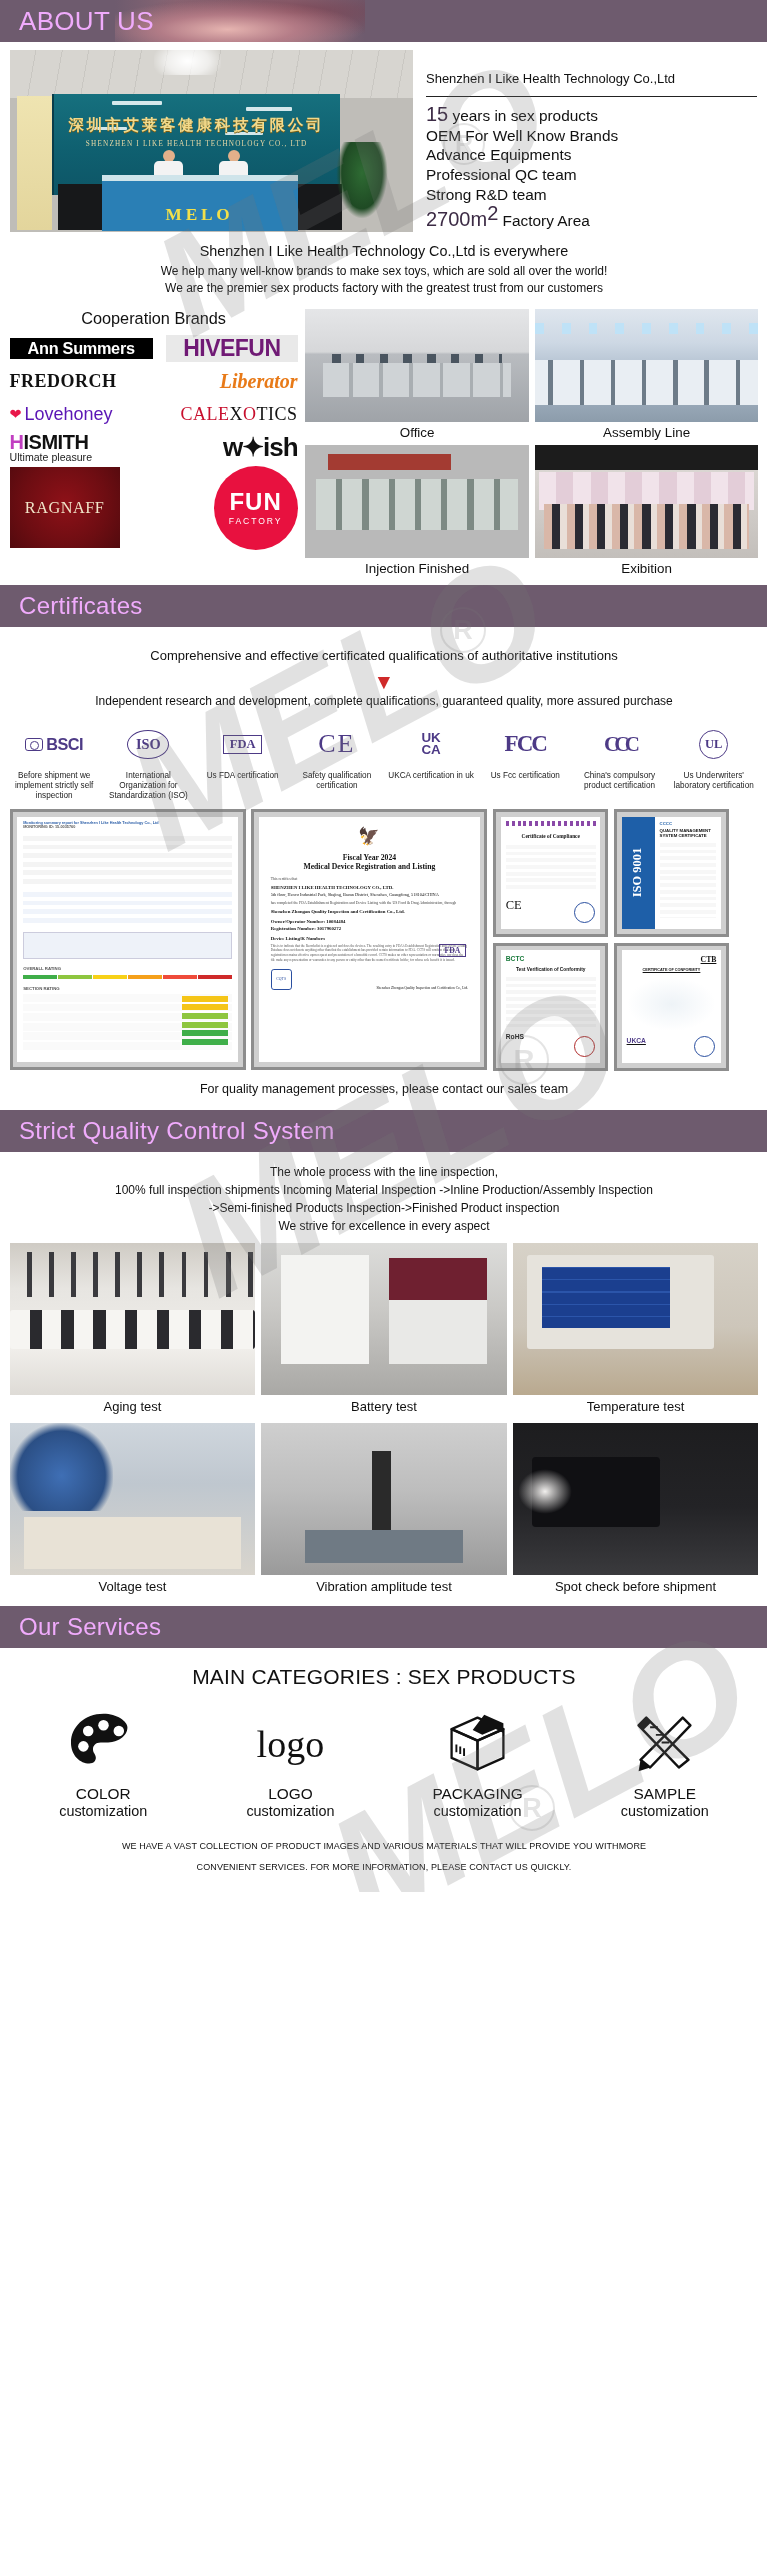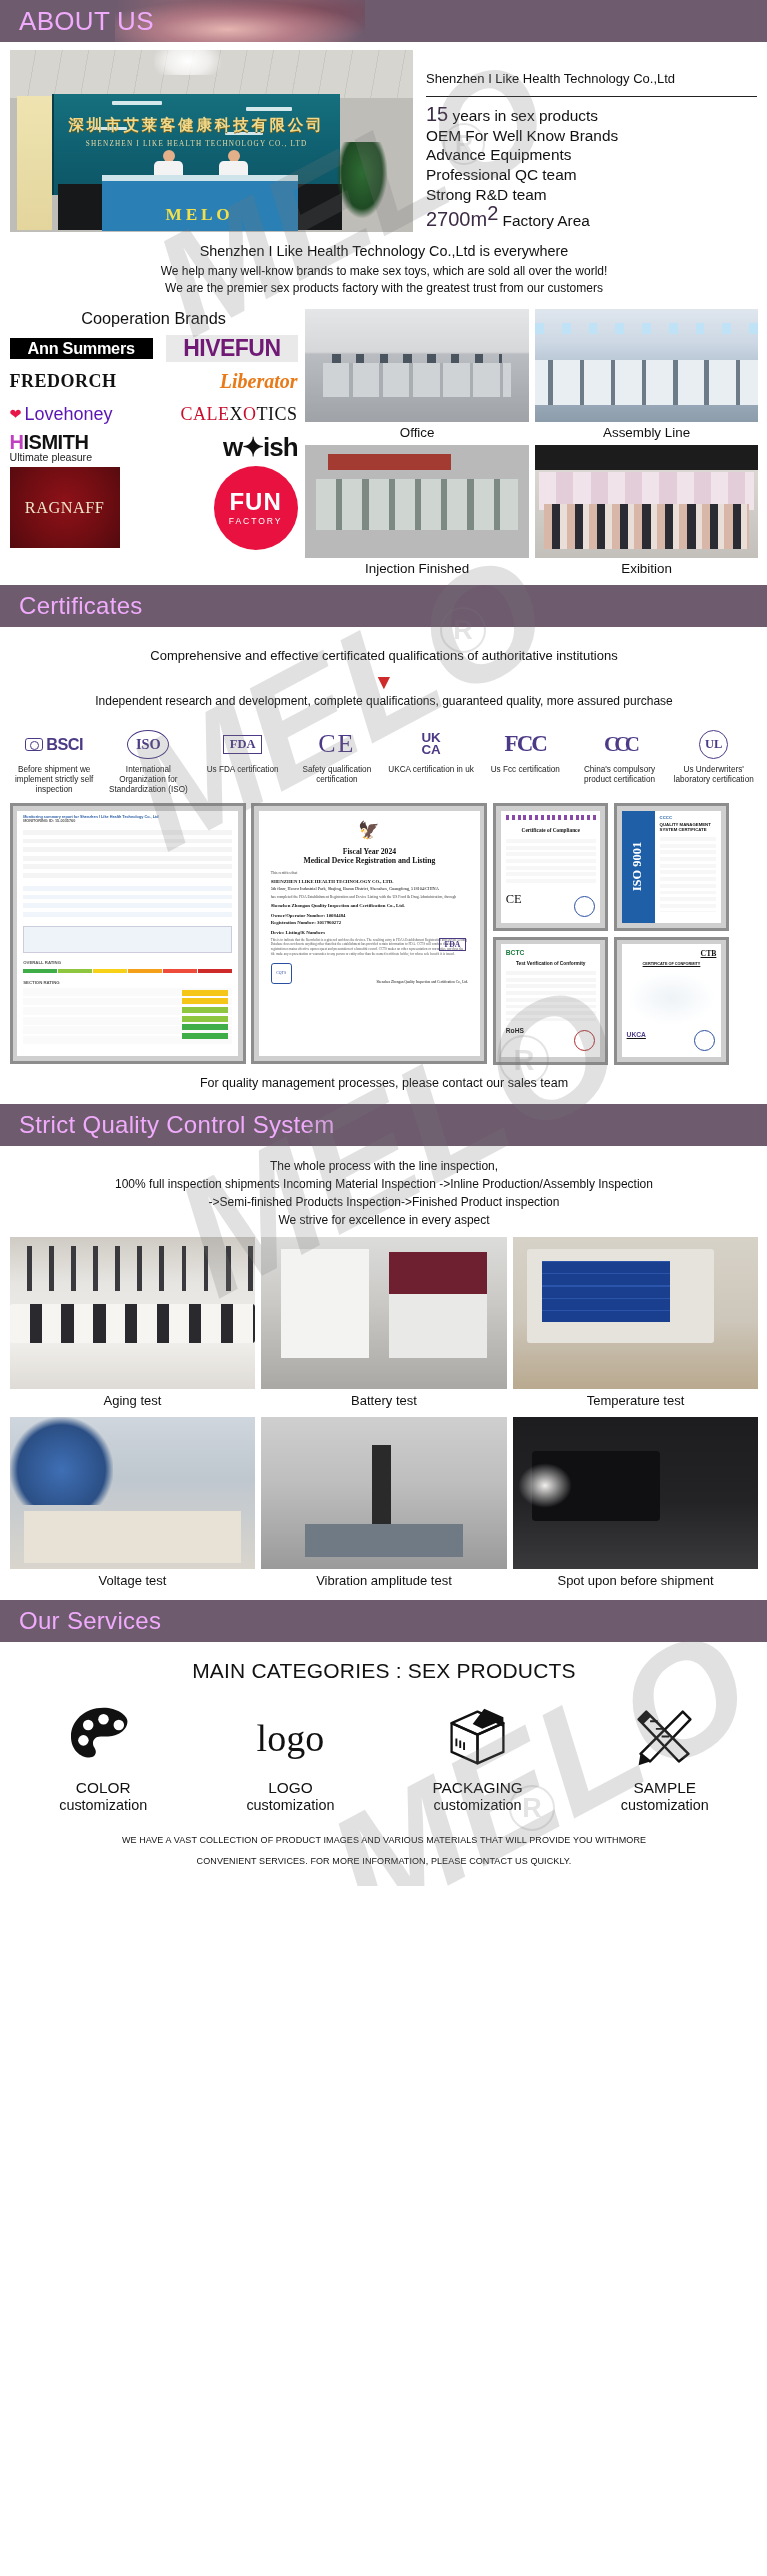--- a/index.html
+++ b/index.html
@@ -161,21 +161,21 @@
     background: repeating-linear-gradient(90deg,#d9b7a8 0 4%,#2b2b33 4% 8%,#e9dfd8 8% 11%); }
 
   
   .cert-line1 { text-align:center; font-size:13px; padding: 21px 13.4px 0; }
   .arrow-down { text-align:center; color:#cf2a2a; font-size:21px; line-height:1; padding: 7.7px 0 1.9px; }
   .cert-line2 { text-align:center; font-size:12px; padding: 0 5.8px 7.7px; }
 
   .cert-icons { display:flex; justify-content:space-between; padding: 9.6px 7.7px 0; }
   .cert-ic { width:93px; text-align:center; }
   .cert-ic .glyph { height:38px; display:flex; align-items:center; justify-content:center; color:#4d3a86; }
-  .cert-ic .lbl { font-size:8.2px; line-height:10px; color:#222; margin-top:2px; }
+  .cert-ic .lbl { font-size:8.2px; line-height:10px; color:#222; margin-top:8px; }
 
   .g-bsci { display:flex; align-items:center; gap:2.9px; }
   .g-bsci .cam { width:18px; height:13.4px; border:1.9px solid #4d3a86; border-radius:2.9px; position:relative; }
   .g-bsci .cam::after { content:""; position:absolute; left:3.8px; top:2.9px; width:6.7px; height:6.7px; border:1.9px solid #4d3a86; border-radius:50%; }
   .g-bsci .t { font-size:16.3px; font-weight:bold; color:#4d3a86; letter-spacing:-0.5px; }
   .g-iso { width:42px; height:29px; border-radius:50%; border:1.9px solid #4d3a86; display:flex; align-items:center; justify-content:center;
            font-size:14.4px; font-weight:bold; color:#4d3a86; font-family:"Liberation Serif", serif; }
   .g-fda { border:1.9px solid #4d3a86; padding:1px 5.8px; font-size:12.5px; font-weight:bold; color:#4d3a86; font-family:"Liberation Serif", serif; }
   .g-ce { font-size:26px; font-weight:400; color:#4d3a86; font-family:"Liberation Serif", serif; letter-spacing:1.9px; }
   .g-ukca { font-size:13.4px; font-weight:bold; line-height:12.5px; color:#4d3a86; text-align:center; }
@@ -583,21 +583,21 @@
     <div>
       <div class="photo ph-voltage"></div>
       <div class="qc-cap">Voltage test</div>
     </div>
     <div>
       <div class="photo ph-vibration"></div>
       <div class="qc-cap">Vibration amplitude test</div>
     </div>
     <div>
       <div class="photo ph-spot"></div>
-      <div class="qc-cap">Spot upon before shipment</div>
+      <div class="qc-cap">Spot check before shipment</div>
     </div>
   </div>
 
   <div class="banner small">
     <div class="banner-title">Our Services</div>
   </div>
 
   <div class="svc-title">MAIN CATEGORIES : SEX PRODUCTS</div>
 
   <div class="svc-grid">

